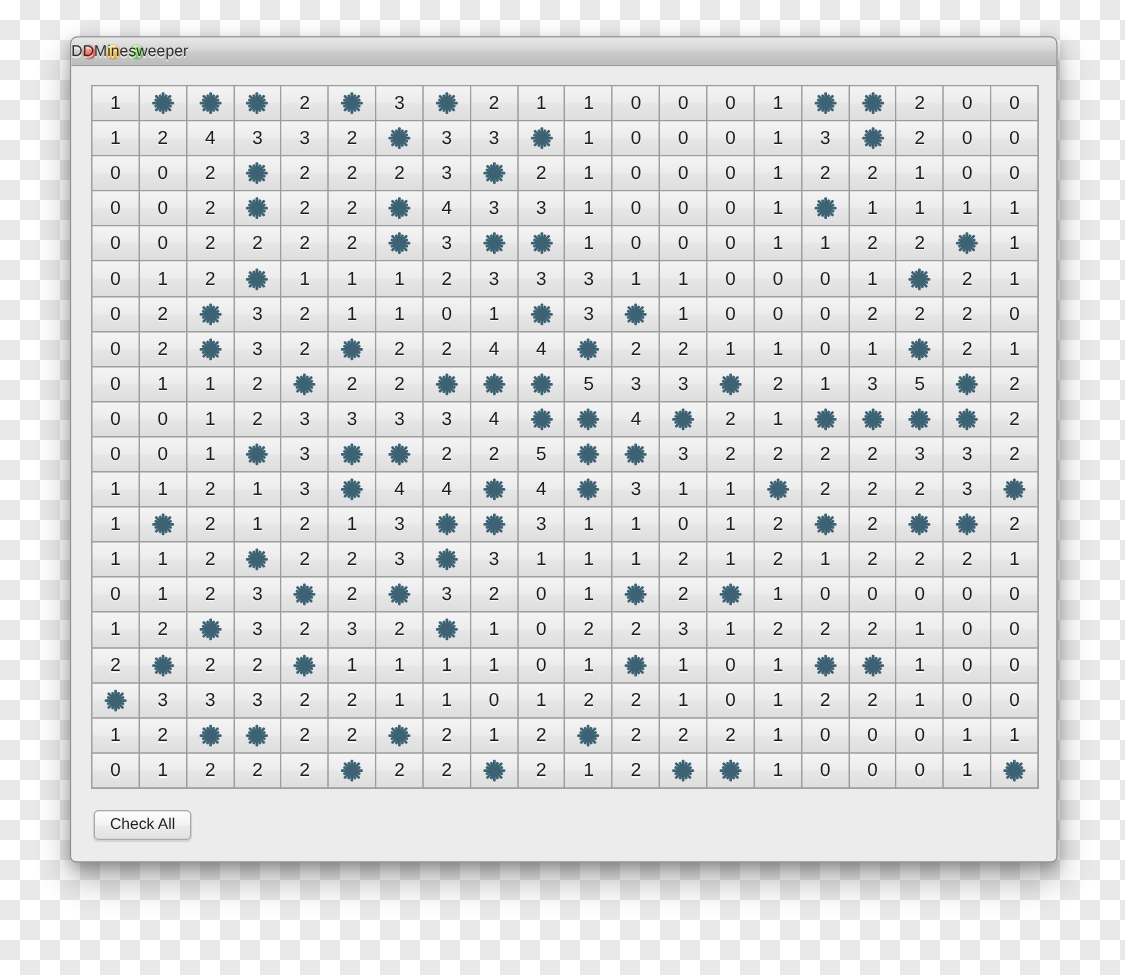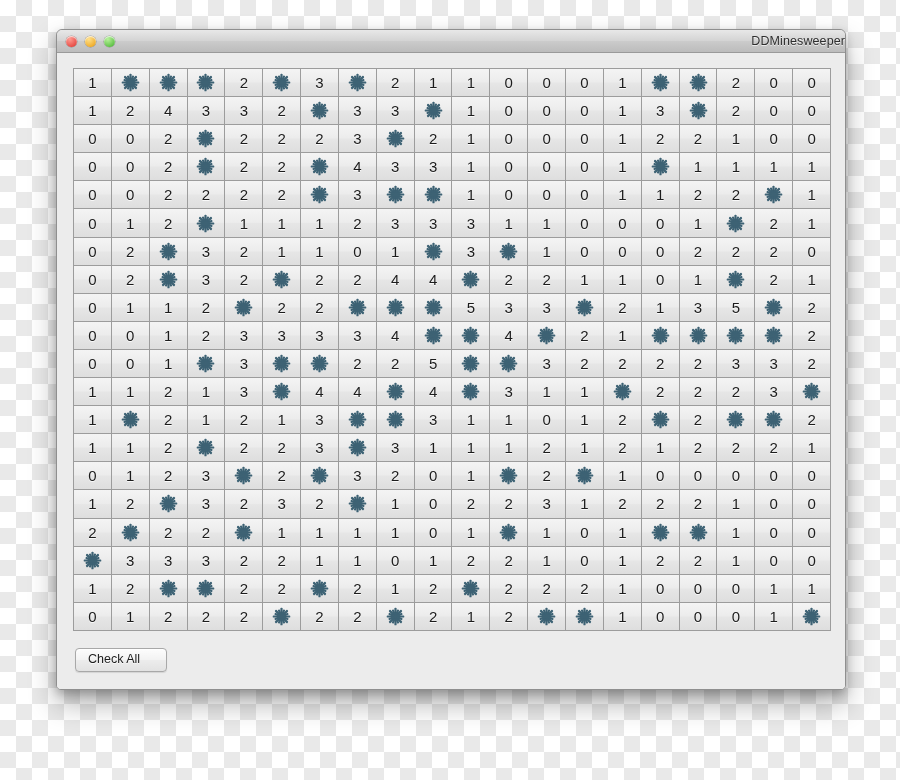--- a/index.html
+++ b/index.html
@@ -60,21 +60,21 @@
     border-radius: 50%;
     display: block;
     box-shadow: inset 0 1px 1px rgba(255,255,255,0.75), 0 0 0 0.5px rgba(0,0,0,0.28);
   }
   .light.close  { background: radial-gradient(circle at 35% 30%, #ff9b91, #e8514a 70%, #c1352f); }
   .light.min    { background: radial-gradient(circle at 35% 30%, #ffe08a, #f0b032 70%, #c98d19); }
   .light.max    { background: radial-gradient(circle at 35% 30%, #b8f29a, #65c44c 70%, #3f9c2d); }
   #window-title {
     position: absolute;
     left: 0; right: 0;
-    text-align: right;
+    text-align: left;
     font-size: 12.5px;
     color: #2e2e2e;
     letter-spacing: 0.1px;
     text-shadow: 0 1px 0 rgba(255,255,255,0.65);
     pointer-events: none;
   }
 
   
   #content {
     flex: 1 1 auto;
@@ -128,21 +128,21 @@
     padding: 0 0 0 2px;
     box-sizing: border-box;
   }
   .btn {
     font-family: "Liberation Sans", sans-serif;
     font-size: 12.5px;
     color: #1d1d1d;
     background: linear-gradient(to bottom, #fdfdfd 0%, #f3f3f3 48%, #ececec 52%, #e2e2e2 100%);
     border: 1px solid #a8a8a8;
     border-radius: 4px;
-    padding: 3px 26px 4px 12px;
+    padding: 3px 12px 4px 12px;
     box-shadow: 0 1px 1px rgba(0,0,0,0.10), inset 0 1px 0 rgba(255,255,255,0.9);
     cursor: default;
     line-height: 15px;
     text-shadow: 0 1px 0 rgba(255,255,255,0.7);
   }
   #footer-right {
     margin-left: auto;
     display: flex;
     align-items: center;
     gap: 7px;

